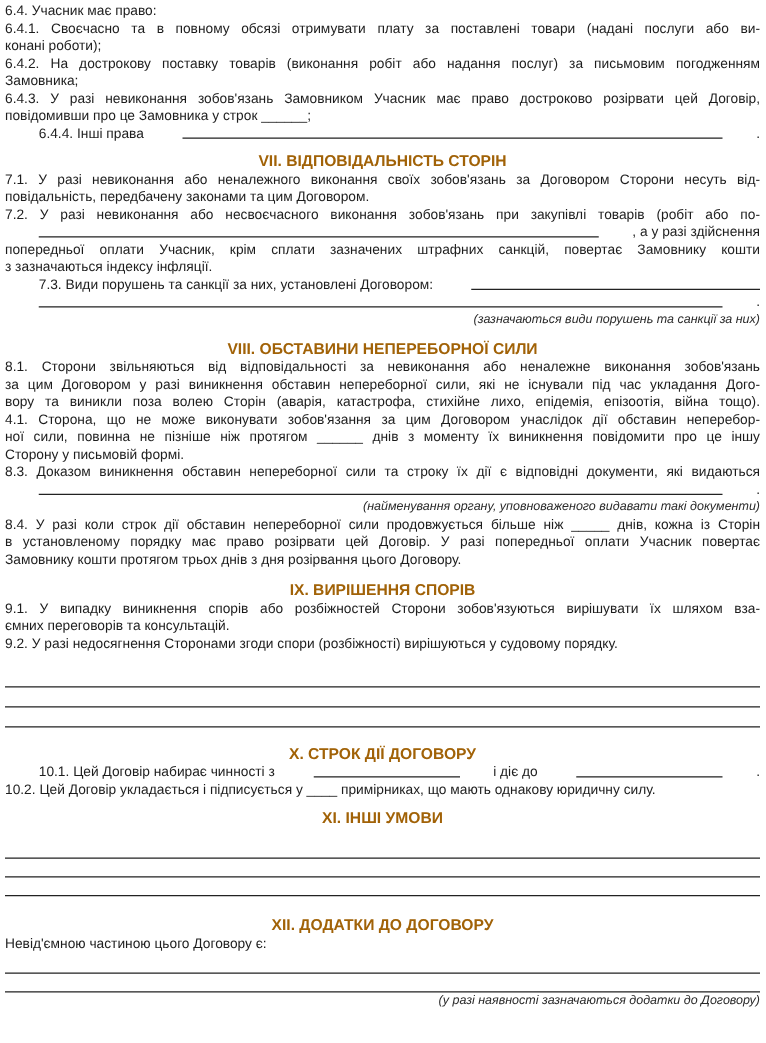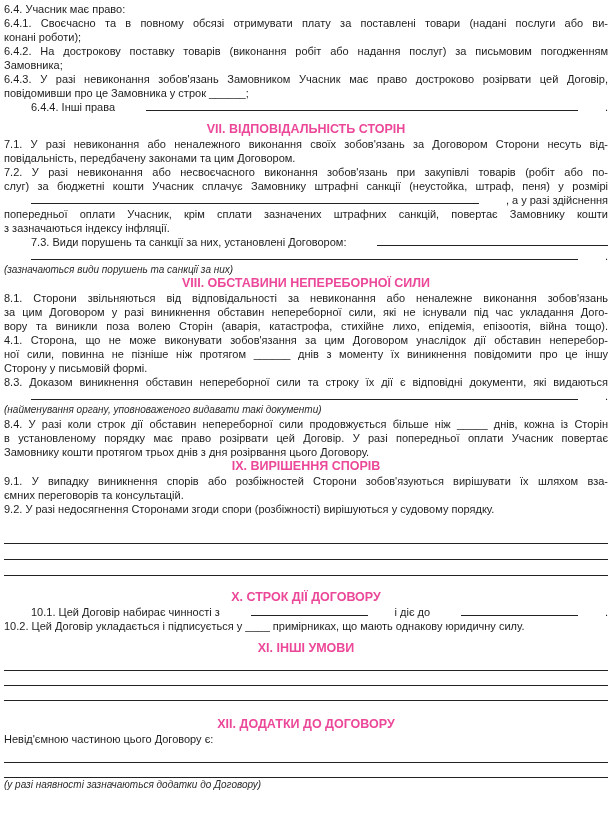--- a/index.html
+++ b/index.html
@@ -14,46 +14,46 @@
     padding: 2px 5px 0 4px;
     overflow: hidden;
   }
   .t  { line-height: 14px; }
   .jl { text-align: justify; text-align-last: justify; }
   .h  {
     font-weight: bold;
     text-align: center;
     font-size: 12.5px;
     line-height: 15px;
-    color: #ec4899;
+    color: #a16207;
   }
   .fx { display: flex; align-items: flex-end; line-height: 14px; height: 14px; }
   .fx > span { white-space: pre; margin-left: 27px; }
   .blank {
     flex: 1 1 auto;
     height: 0;
     border-bottom: 1px solid #222222;
     margin-bottom: 3px;
     min-width: 20px;
   }
   .pre  { margin-right: 4px; }
   .mid  { margin: 0 4px; }
   .rule   { height: 16px; border-bottom: 1px solid #222222; }
   .rule15 { height: 15px; border-bottom: 1px solid #222222; }
   .cap {
     font-size: 10px;
     font-style: italic;
-    text-align: left;
+    text-align: right;
     line-height: 12px;
     color: #2a2a2a;
   }
   .mt1  { margin-top: 1px; }
   .mt2  { margin-top: 2px; }
   .mt8  { margin-top: 8px; }
-  .mt10 { }
+  .mt10 { margin-top: 10px; }
   .mt12 { margin-top: 12px; }
   .mt14 { margin-top: 14px; }
   .mt16 { margin-top: 16px; }
 </style>
 </head>
 <body>
 
 <div class="page">
 
   <div class="t">6.4. Учасник має право:</div>
@@ -66,21 +66,20 @@
   <div class="fx">
     <span class="pre">6.4.4. Інші права</span>
     <span class="blank"></span>
     <span>.</span>
   </div>
 
   <div class="h mt8">VII. ВІДПОВІДАЛЬНІСТЬ СТОРІН</div>
   <div class="t jl">7.1. У разі невиконання або неналежного виконання своїх зобов'язань за Договором Сторони несуть від-</div>
   <div class="t">повідальність, передбачену законами та цим Договором.</div>
   <div class="t jl">7.2. У разі невиконання або несвоєчасного виконання зобов'язань при закупівлі товарів (робіт або по-</div>
-  <div class="t jl">слуг) за бюджетні кошти Учасник сплачує Замовнику штрафні санкції (неустойка, штраф, пеня) у розмірі</div>
   <div class="fx">
     <span class="blank"></span>
     <span>, а у разі здійснення</span>
   </div>
   <div class="t jl">попередньої оплати Учасник, крім сплати зазначених штрафних санкцій, повертає Замовнику кошти</div>
   <div class="t">з зазначаються індексу інфляції.</div>
   <div class="fx">
     <span class="pre">7.3. Види порушень та санкції за них, установлені Договором:</span>
     <span class="blank"></span>
   </div>

